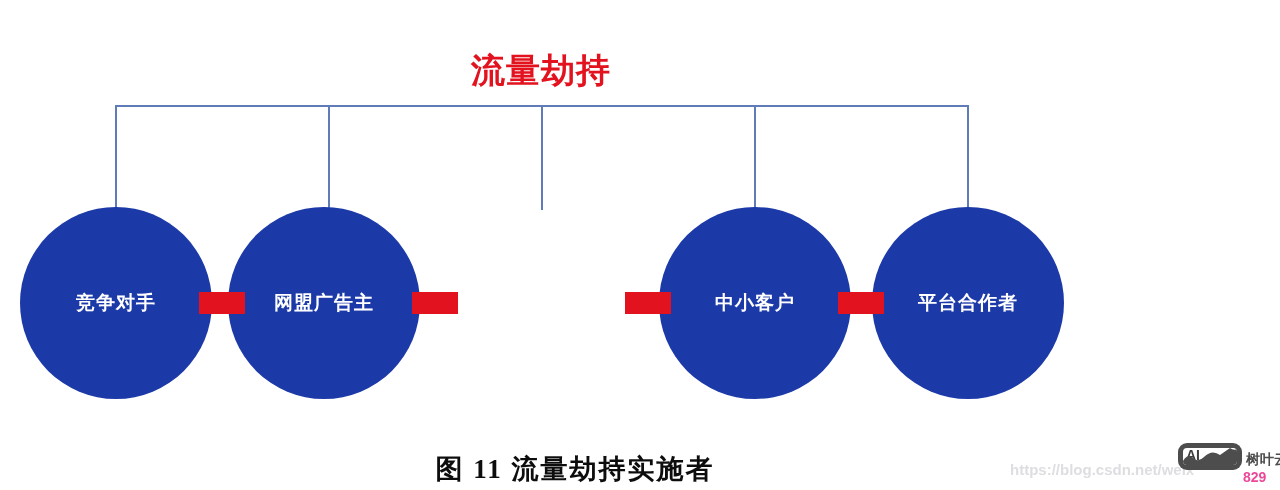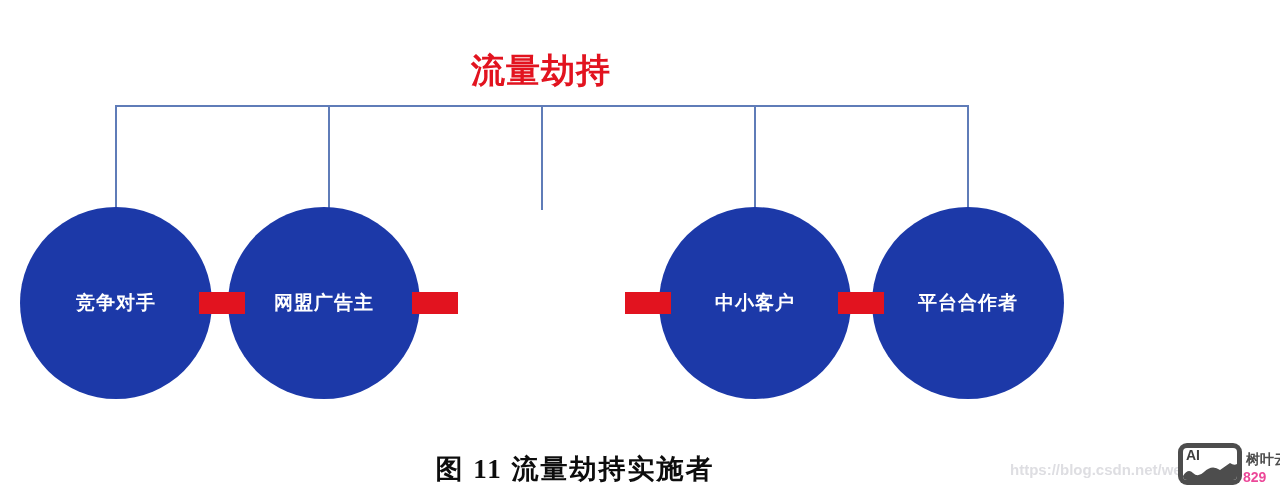--- a/index.html
+++ b/index.html
@@ -110,21 +110,21 @@
     font-weight: bold;
     color: #ec4899;
     white-space: nowrap;
     z-index: 1;
   }
   .wm-logo {
     position: absolute;
     top: 443px;
     left: 1178px;
     width: 64px;
-    height: 42px;
+    height: 27px;
     background: #4d4d4d;
     border-radius: 9px;
     z-index: 2;
   }
   .wm-logo-inner {
     position: absolute;
     top: 5px; left: 5px; right: 5px; bottom: 5px;
     background: #ffffff;
     border-radius: 4px;
     overflow: hidden;

